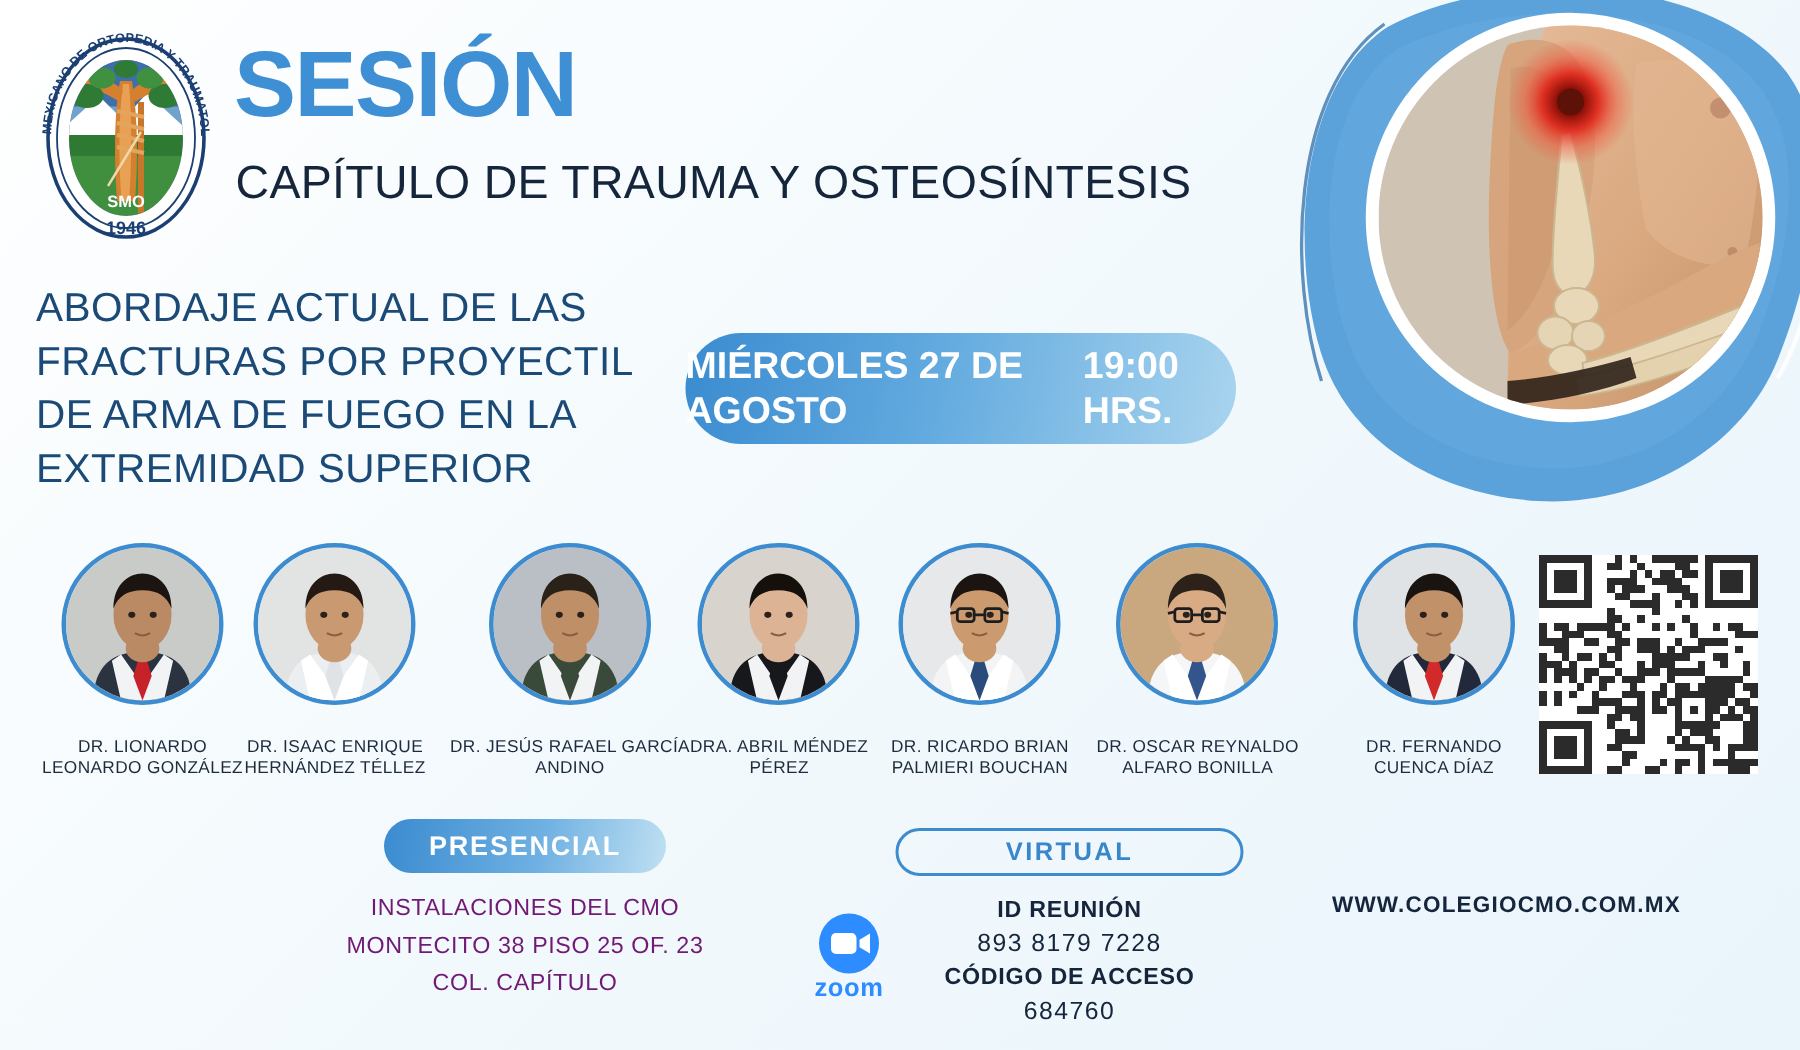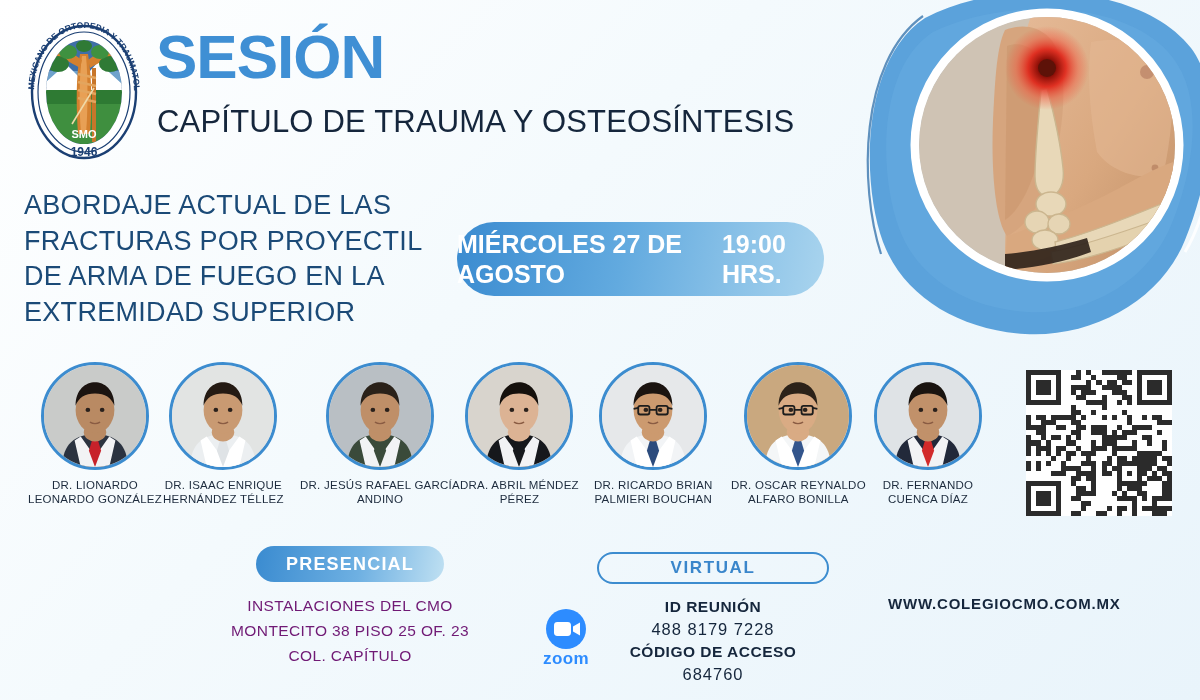--- a/index.html
+++ b/index.html
@@ -46,21 +46,21 @@
   
   .people{position:absolute;left:0;top:362px;width:1200px;height:175px;}
   .person{position:absolute;top:0;width:auto;text-align:center;}
   .avatar{
     width:108px;height:108px;border-radius:50%;
     border:3px solid #3c8ccf;overflow:hidden;margin:0 auto;
     background:#dfe5e9;position:relative;box-sizing:border-box;
   }
   .avatar svg{display:block;width:100%;height:100%;}
   .pname{
-    margin-top:8px;font-size:11.5px;color:#1d2b3d;
+    margin-top:21px;font-size:11.5px;color:#1d2b3d;
     line-height:1.25;letter-spacing:.25px;white-space:nowrap;
   }
 
   
   .presencial{
     position:absolute;left:256px;top:546px;width:188px;height:36px;
     border-radius:18px;
     background:linear-gradient(100deg,#3a8bd0 0%,#6eb0e2 55%,#bfe0f2 100%);
     color:#fff;font-weight:bold;font-size:18px;letter-spacing:1.2px;
     display:flex;align-items:center;justify-content:center;
@@ -367,21 +367,21 @@
               <path d="M31 43 L35.5 42"></path>
               <path d="M69 43 L64.5 42"></path>
             </g>
           </svg>
         </div>
         <div class="pname">
           <div>DR. OSCAR REYNALDO</div>
           <div>ALFARO BONILLA</div>
         </div>
       </div>
-      <div class="person" style="left: 874px;">
+      <div class="person" style="left: 902px;">
         <div class="avatar">
           <svg viewBox="0 0 100 100">
             <rect width="100" height="100" fill="#dfe3e6"></rect>
             <path d="M18 100 C18 78 30 68 50 68 C70 68 82 78 82 100 Z" fill="#22293a"></path>
             <path d="M36 70 L50 90 L64 70 L70 74 L64 100 L36 100 L30 74 Z" fill="#f2f3f5"></path>
             <path d="M47 74 L53 74 L56 84 L50 100 L44 84 Z" fill="#d22a2a"></path>
             <ellipse cx="50" cy="66" rx="11" ry="9" fill="#c1916a"></ellipse>
             <ellipse cx="50" cy="44" rx="19" ry="23" fill="#c1916a"></ellipse>
             <path d="M31 40 C31 24 41 17 50 17 C59 17 69 24 69 40 C66 32 60 28 50 28 C40 28 34 32 31 40 Z" fill="#1a1410"></path>
             <ellipse cx="43" cy="44" rx="2.3" ry="2" fill="#2a211c"></ellipse>
@@ -408,21 +408,21 @@
       <circle cx="38" cy="21" r="20" fill="#2d8cff"></circle>
       <rect x="26" y="14" width="17" height="14" rx="3.4" fill="#ffffff"></rect>
       <path d="M45 18.5 L52 14.4 L52 27.6 L45 23.5 Z" fill="#ffffff"></path>
       <text x="38" y="56" text-anchor="middle" font-family="'Liberation Sans',sans-serif" font-size="17" font-weight="bold" fill="#2d8cff" letter-spacing="0.4">zoom</text>
     </svg>
   </div>
 
   <div class="virtual">VIRTUAL</div>
   <div class="vinfo">
     <div class="lbl">ID REUNIÓN</div>
-    <div class="val">488 8179 7228</div>
+    <div class="val">893 8179 7228</div>
     <div class="lbl">CÓDIGO DE ACCESO</div>
     <div class="val">684760</div>
   </div>
 
   <div class="site">WWW.COLEGIOCMO.COM.MX</div>
 
   <div class="qr">
     <svg width="146" height="146" viewBox="0 0 29 29" shape-rendering="crispEdges" id="qrsvg">
       <rect width="29" height="29" fill="#ffffff"></rect>
       <g fill="#2b2b2b" id="qrcells">

